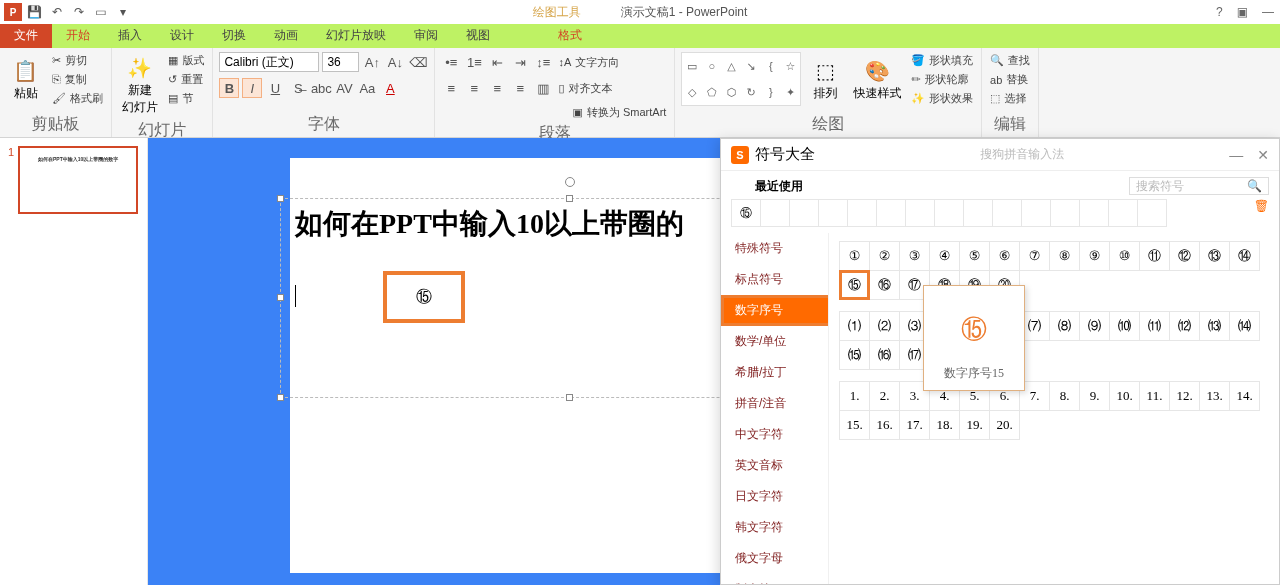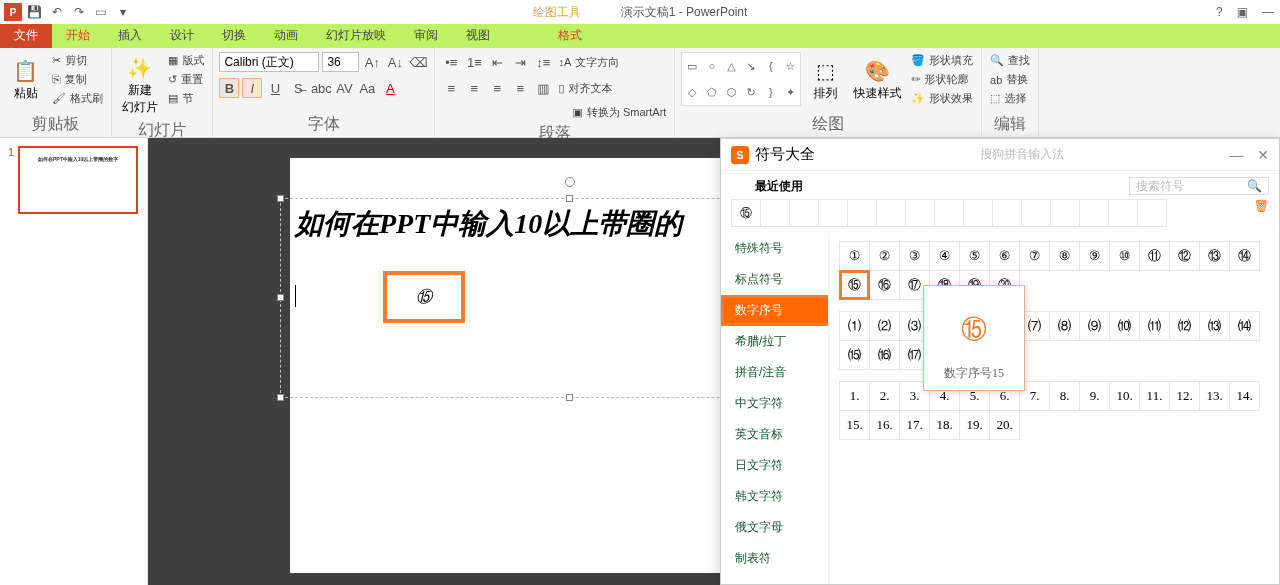--- a/index.html
+++ b/index.html
@@ -36,21 +36,21 @@
   .icon-btn { width: 20px; height: 20px; display: flex; align-items: center; justify-content: center; cursor: pointer; color: #555; font-size: 13px; }
   .icon-btn.hi { background: #fce5d6; border: 1px solid #f4b083; }
   
   
   .workspace { display: flex; height: 447px; }
   .thumbs { width: 148px; background: #fff; border-right: 1px solid #e5e5e5; padding: 8px; }
   .thumb-wrap { display: flex; gap: 4px; }
   .thumb-num { color: #d24726; font-size: 11px; }
   .thumb { width: 120px; height: 68px; border: 2px solid #d24726; background: #fff; display: flex; align-items: flex-start; justify-content: center; padding-top: 8px; }
   .thumb-text { font-size: 5px; font-weight: bold; color: #333; }
-  .canvas-area { flex: 1; background: #404040; position: relative; font-style: italic; }
+  .canvas-area { flex: 1; background: #3b82f6; position: relative; }
   .slide { position: absolute; left: 142px; top: 20px; width: 610px; height: 415px; background: #fff; }
   .textbox { position: absolute; left: -10px; top: 40px; width: 580px; height: 200px; border: 1px dashed #bbb; }
   .handle { position: absolute; width: 7px; height: 7px; border: 1px solid #888; background: #fff; }
   .h-tl { top: -4px; left: -4px; } .h-tm { top: -4px; left: 50%; margin-left: -4px; } .h-tr { top: -4px; right: -4px; }
   .h-ml { top: 50%; left: -4px; margin-top: -4px; } .h-mr { top: 50%; right: -4px; margin-top: -4px; }
   .h-bl { bottom: -4px; left: -4px; } .h-bm { bottom: -4px; left: 50%; margin-left: -4px; } .h-br { bottom: -4px; right: -4px; }
   .rot { position: absolute; top: -22px; left: 50%; width: 10px; height: 10px; border: 1px solid #888; border-radius: 50%; background: #fff; margin-left: -5px; }
   .slide-title { font-family: Georgia, serif; font-size: 28px; font-weight: bold; padding: 6px 14px; }
   .caret { position: absolute; left: 14px; top: 86px; width: 1px; height: 22px; background: #000; }
   .highlight-box { position: absolute; left: 102px; top: 72px; width: 82px; height: 52px; border: 4px solid #ed7d31; display: flex; align-items: center; justify-content: center; font-family: serif; font-size: 16px; }
@@ -63,21 +63,21 @@
   .sym-title-mid { color: #bbb; font-size: 12px; }
   .sym-title-right { display: flex; gap: 14px; color: #888; cursor: pointer; font-size: 14px; }
   .sym-recent { padding: 6px 10px; }
   .sym-recent-head { display: flex; justify-content: space-between; align-items: center; margin-bottom: 4px; margin-left: 24px; }
   .sym-search { border: 1px solid #ddd; width: 140px; height: 18px; display: flex; align-items: center; padding: 0 6px; color: #bbb; justify-content: space-between; }
   .sym-recent-cells { display: flex; }
   .rcell { width: 30px; height: 28px; border: 1px solid #e6e6e6; display: flex; align-items: center; justify-content: center; margin-right: -1px; font-family: serif; cursor: pointer; }
   .trash { color: #ff6a00; margin-left: auto; cursor: pointer; }
   .sym-body { display: flex; flex: 1; overflow: hidden; }
   .sym-cats { width: 108px; border-right: 1px solid #f0f0f0; }
-  .cat { padding: 7px 14px; cursor: pointer; color: #14532d; font-size: 12px; }
+  .cat { padding: 7px 14px; cursor: pointer; color: #7f1d1d; font-size: 12px; }
   .cat.sel { background: #ff6a00; color: #fff; border: 3px solid #ed7d31; border-right: none; padding: 4px 11px; }
   .sym-grid-area { flex: 1; padding: 8px 10px; overflow: auto; font-family: serif; }
   .sym-grid { display: flex; flex-wrap: wrap; margin-bottom: 12px; }
   .scell { width: 31px; height: 30px; border: 1px solid #e6e6e6; display: flex; align-items: center; justify-content: center; margin: 0 -1px -1px 0; cursor: pointer; font-size: 13px; }
   .scell.hi { border: 3px solid #ed7d31; z-index: 2; position: relative; }
   .tip { position: absolute; background: #fff; border: 1px solid #e0b080; padding: 26px 20px 8px; box-shadow: 2px 2px 6px rgba(0,0,0,.15); font-size: 12px; color: #666; text-align: center; }
   .tip-big { font-size: 26px; color: #ed7d31; font-family: serif; display: block; margin-bottom: 18px; }
 </style>
 </head>
 <body>
@@ -361,20 +361,21 @@
       <div class="rcell"></div>
       <div class="rcell"></div>
       <span class="trash">🗑</span>
     </div>
   </div>
   <div class="sym-body">
     <div class="sym-cats">
       <div class="cat">特殊符号</div>
       <div class="cat">标点符号</div>
       <div class="cat sel">数字序号</div>
+      <div class="cat">数学/单位</div>
       <div class="cat">希腊/拉丁</div>
       <div class="cat">拼音/注音</div>
       <div class="cat">中文字符</div>
       <div class="cat">英文音标</div>
       <div class="cat">日文字符</div>
       <div class="cat">韩文字符</div>
       <div class="cat">俄文字母</div>
       <div class="cat">制表符</div>
     </div>
     <div class="sym-grid-area" style="position:relative">

